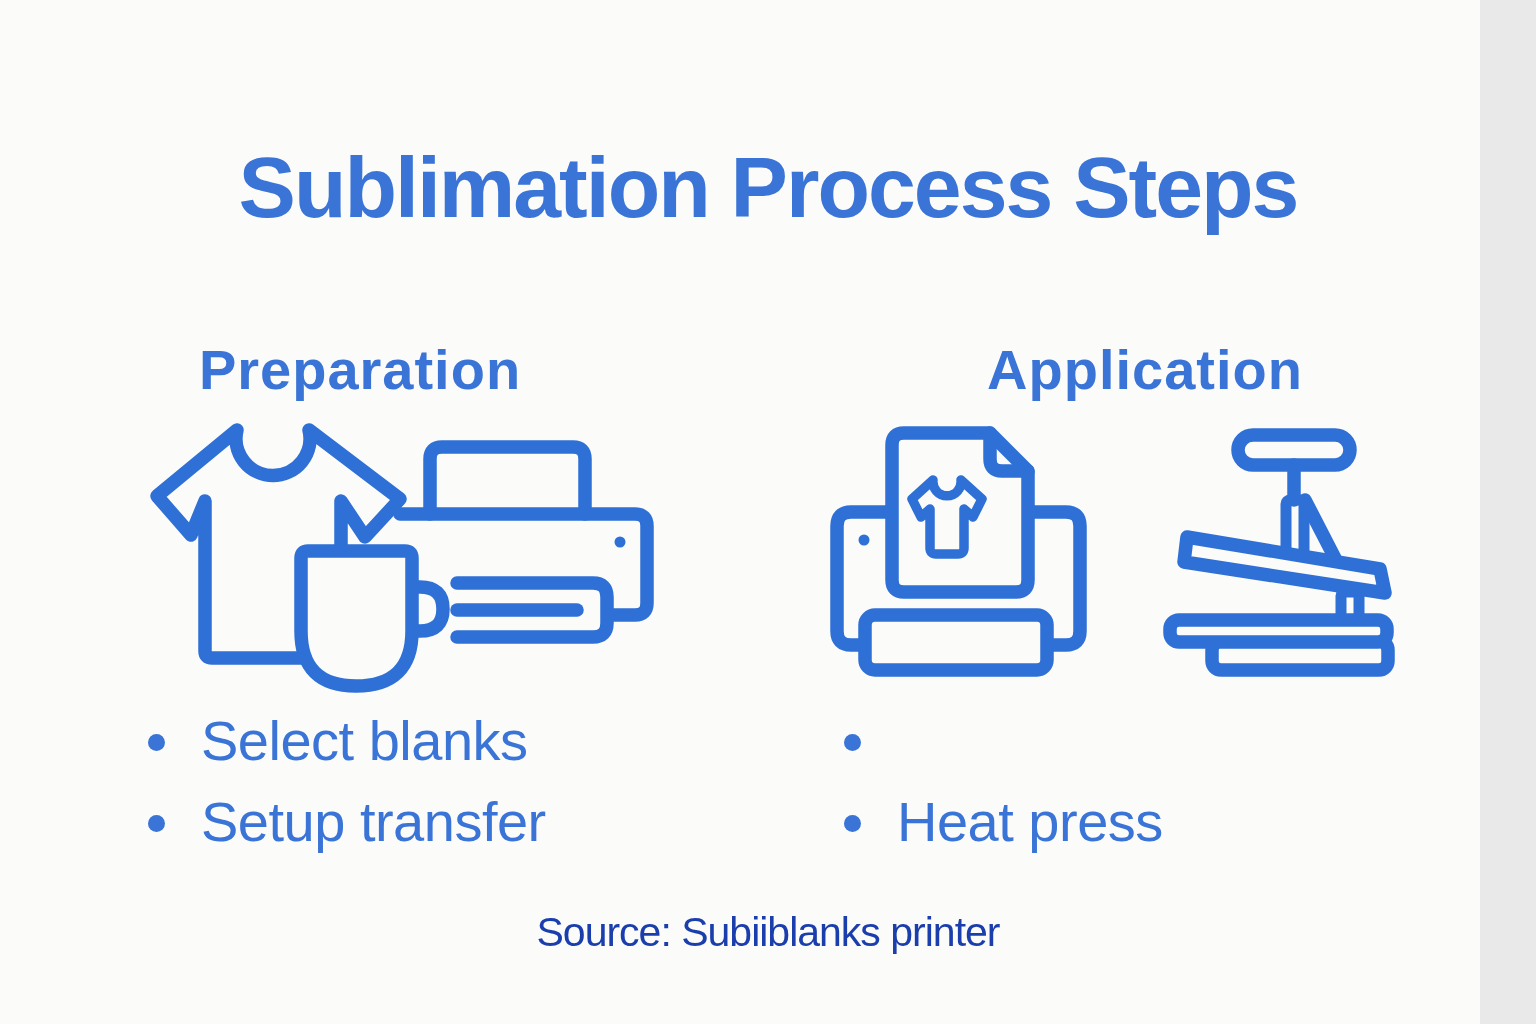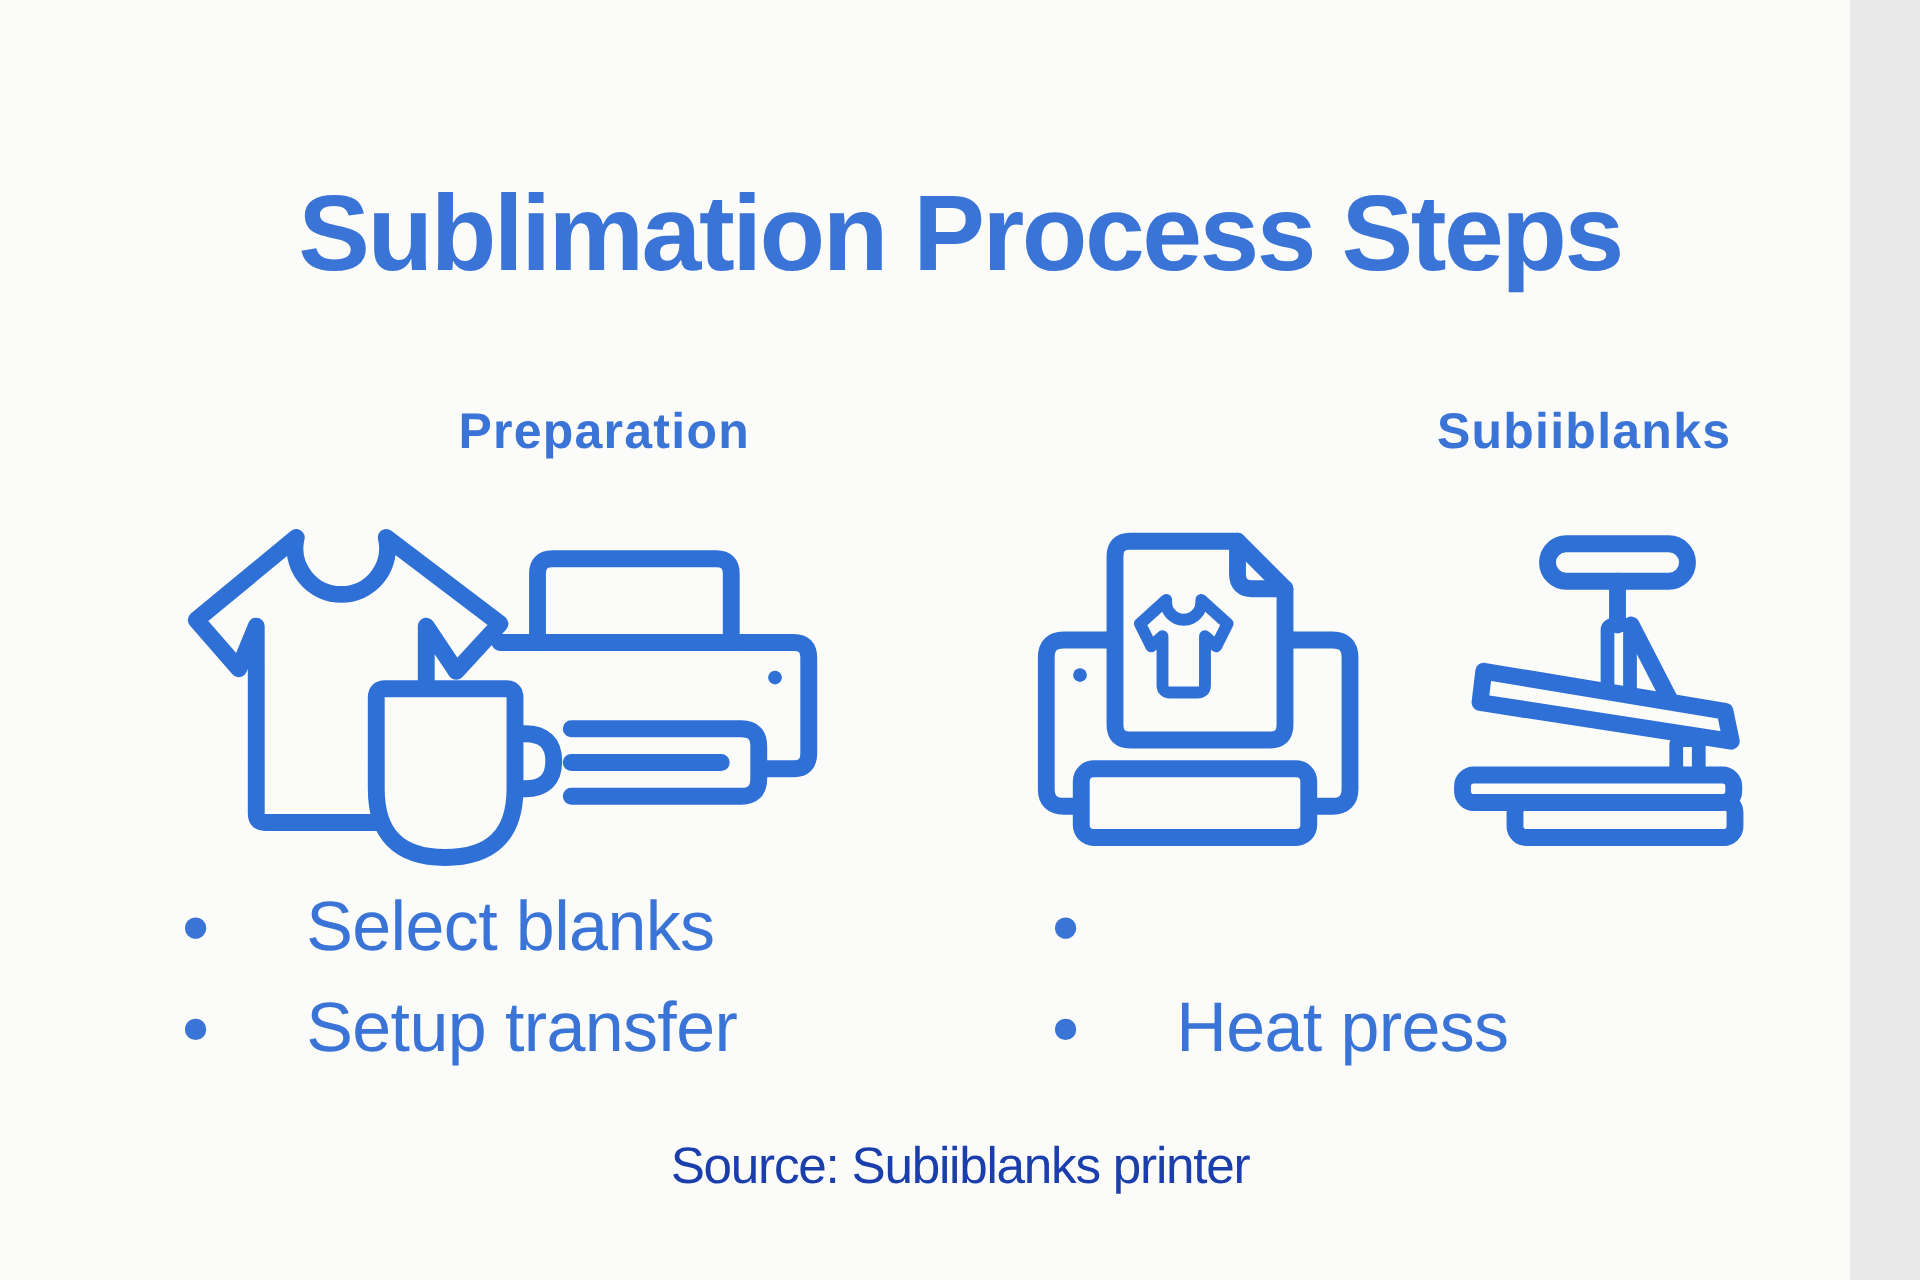--- a/index.html
+++ b/index.html
@@ -12,22 +12,22 @@
     position:absolute;top:86px;left:0;width:1536px;text-align:center;
     font-size:86px;font-weight:700;letter-spacing:-2px;line-height:1;
     color:var(--text-blue,#3a74d6);
   }
   .subtitle{
     position:absolute;top:200px;left:0;width:1536px;text-align:center;
     font-size:50px;font-weight:400;letter-spacing:2px;line-height:1;
     color:var(--text-blue,#3a74d6);
   }
   .col-heading{
-    position:absolute;top:325px;width:480px;text-align:right;margin:0;
-    font-size:40px;font-weight:600;letter-spacing:1px;line-height:1;
+    position:absolute;top:342px;width:480px;text-align:center;margin:0;
+    font-size:56px;font-weight:600;letter-spacing:1px;line-height:1;
     color:var(--text-blue,#3a74d6);
   }
   .col-heading.left{left:120px;}
   .col-heading.right{left:905px;}
   .icons{position:absolute;}
   .icons.left{left:140px;top:415px;width:530px;height:285px;}
   .icons.right{left:830px;top:420px;width:570px;height:295px;}
   .icons path,.icons rect{
     fill:none;stroke:var(--icon-blue,#2e70d6);
     stroke-width:13.5;stroke-linecap:round;stroke-linejoin:round;
@@ -39,41 +39,40 @@
   .icons .dotfill{fill:var(--icon-blue,#2e70d6);stroke:none;}
   ul.bullets{
     position:absolute;top:700px;margin:0;padding:0;list-style:none;
   }
   ul.bullets.left{left:148px;}
   ul.bullets.right{left:844px;}
   ul.bullets li{
     height:81px;display:flex;align-items:center;
     font-size:56px;font-weight:500;letter-spacing:-0.5px;
     color:var(--text-blue,#3a74d6);
-    gap:44px;
   }
   .dot{
     width:17px;height:17px;border-radius:50%;flex:0 0 17px;
     background:var(--text-blue,#3a74d6);margin-right:36px;margin-top:4px;
   }
   .source{
     position:absolute;top:912px;left:0;width:1536px;text-align:center;
     font-size:41px;font-weight:400;letter-spacing:-1px;line-height:1;
     color:var(--source-blue,#1b3ead);
   }
 </style>
 </head>
 <body>
 
 <div class="canvas">
 
   <h1 class="title">Sublimation Process Steps</h1>
 
   <h2 class="col-heading left">Preparation</h2>
-  <h2 class="col-heading right">Subiiblanks</h2>
+  <h2 class="col-heading right">Application</h2>
 
   <svg class="icons left" viewBox="0 0 530 285" aria-hidden="true">
     <g>
       <path d="M 97,15 A 37 37 0 1 0 169,15 L 260,84 L 225,122 L 201,86 L 201,236 Q 201,243 194,243 L 72,243 Q 65,243 65,236 L 65,86 L 51,120 L 17,81 Z"></path>
     </g>
     <g>
       <path d="M 260,99 H 495 Q 507,99 507,111 V 188 Q 507,200 495,200 H 452"></path>
       <path d="M 290,99 V 44 Q 290,32 302,32 H 433 Q 445,32 445,44 V 99"></path>
       <rect class="flat" x="312" y="161" width="155" height="68"></rect>
       <path d="M 317,168 H 453 Q 467,168 467,182 V 208 Q 467,222 453,222 H 317"></path>

